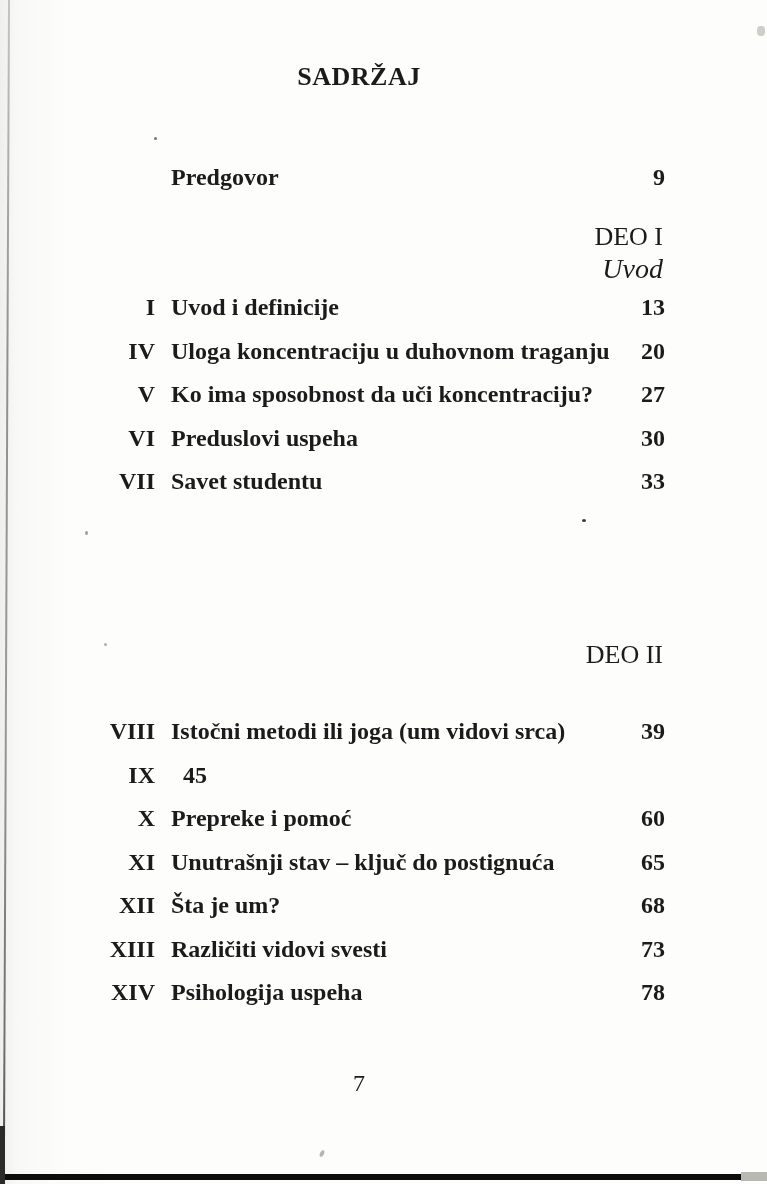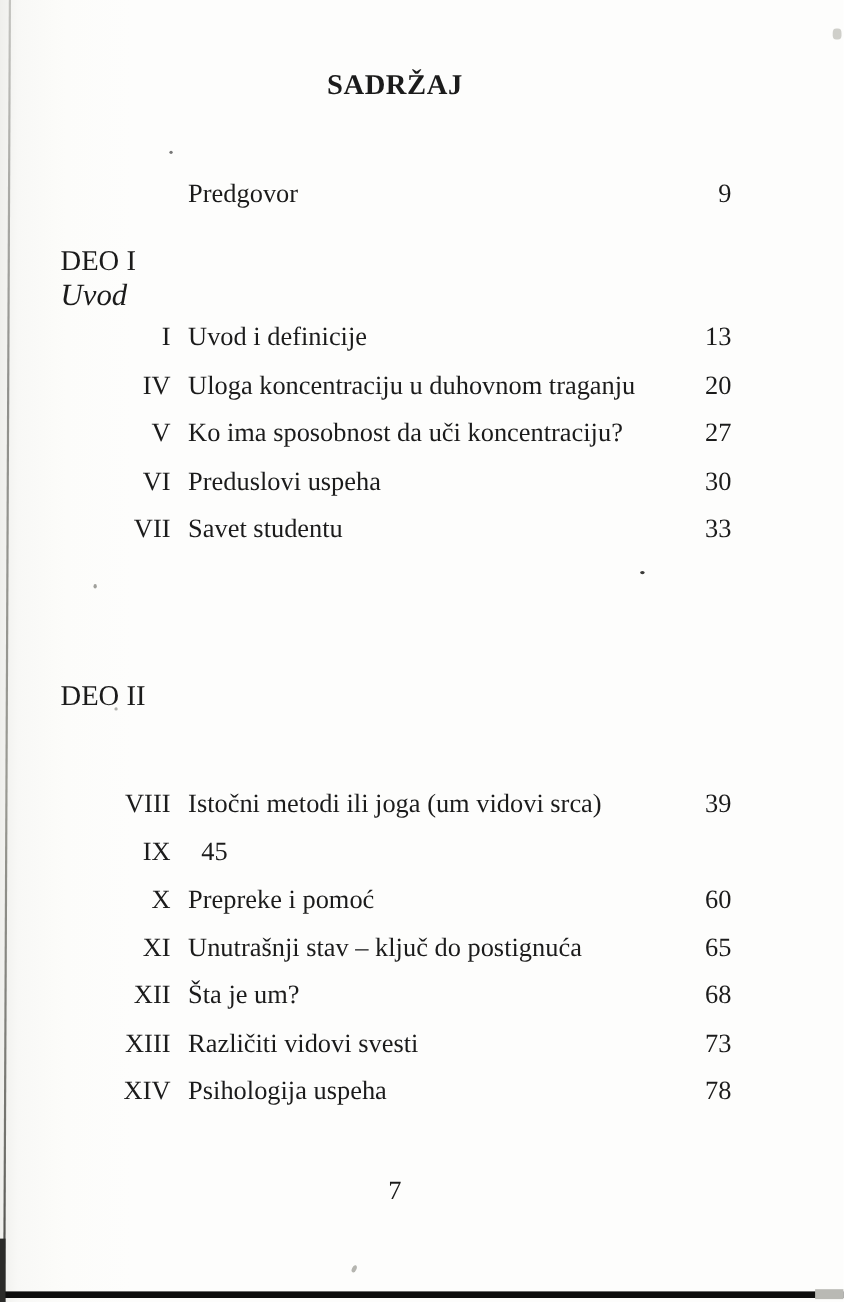--- a/index.html
+++ b/index.html
@@ -69,48 +69,49 @@
     text-align: center;
     font-size: 26px;
     font-weight: bold;
     letter-spacing: 0.5px;
     line-height: 44px;
   }
   .part-head {
     position: absolute;
     left: 55px;
     width: 608px;
-    text-align: left;
+    text-align: right;
     font-size: 26px;
     line-height: 32px;
   }
   .part-head .subtitle {
     font-style: italic;
     font-size: 28px;
     display: block;
   }
   .part-head.p1 { top: 221px; }
-  .part-head.p2 { top: 617px; }
+  .part-head.p2 { top: 639px; }
 
   .toc {
     position: absolute;
     left: 60px;
     width: 605px;
   }
   .toc.preface-row { top: 162px; }
   .toc.list1 { top: 292px; }
   .toc.list2 { top: 716px; }
 
   .row {
     display: flex;
     align-items: baseline;
     height: 30px;
     margin-bottom: 13.5px;
     font-size: 24px;
     line-height: 30px;
+    font-weight: bold;
   }
   .row .num {
     width: 95px;
     text-align: right;
     flex: 0 0 95px;
   }
   .row .ttl {
     flex: 1 1 auto;
     margin-left: 16px;
     text-align: left;

